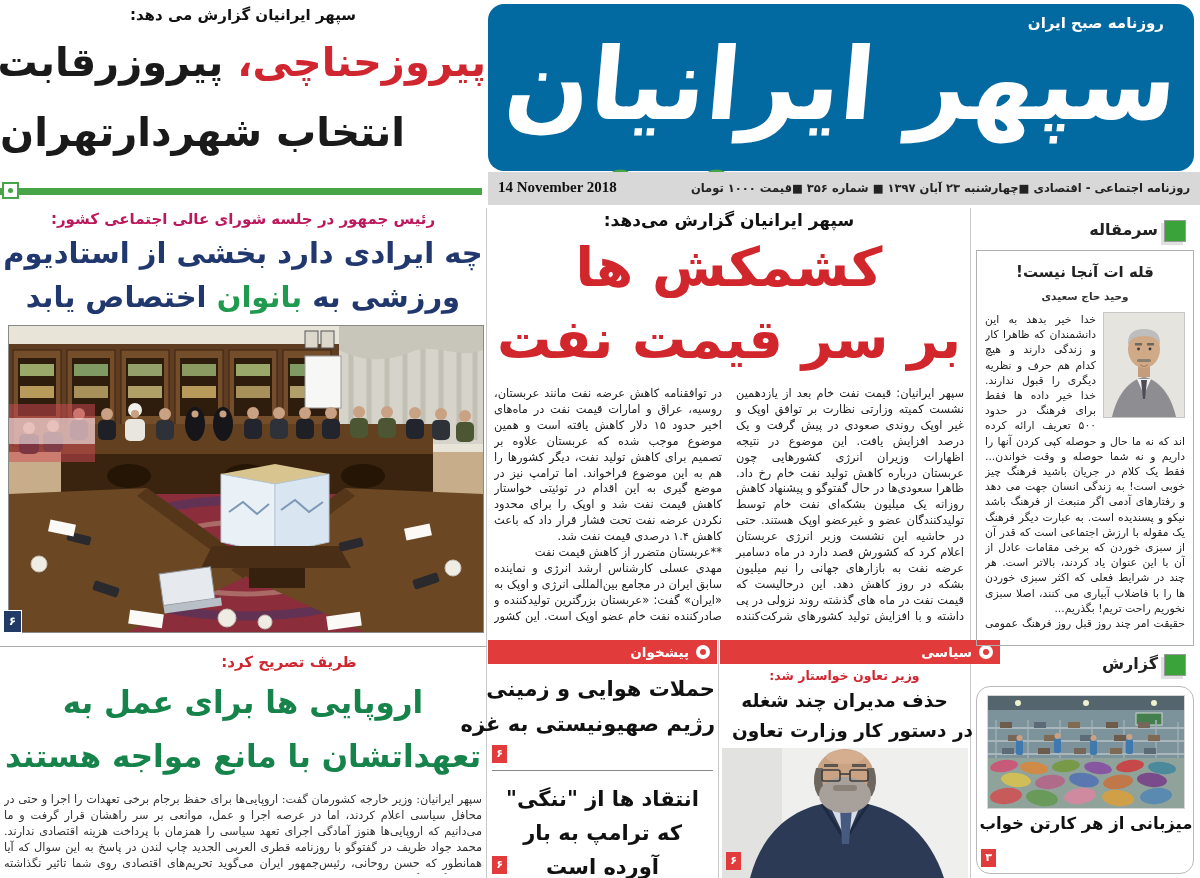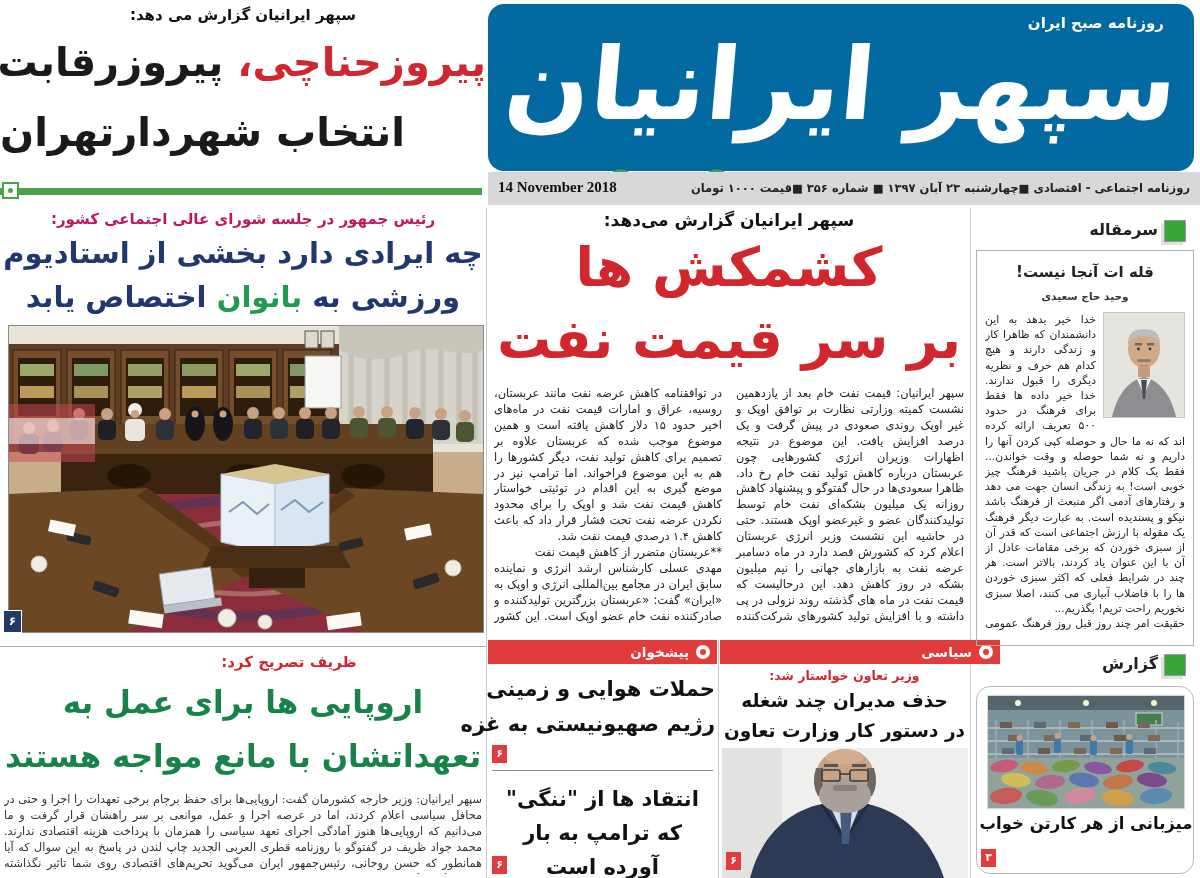--- a/index.html
+++ b/index.html
@@ -330,21 +330,21 @@
   <div class="abs badge badge-red" style="left:492px;top:856px;">۶</div>
 
   <div class="abs redbar" style="left:720px;top:640px;width:280px;">
     <span class="redbar-label">سیاسی</span>
     <span class="bar-dot">
         <span></span>
       </span>
   </div>
   <div class="abs si-kicker">وزیر تعاون خواستار شد:</div>
   <div class="abs si-line" style="top:686px;">حذف مدیران چند شغله</div>
-  <div class="abs si-line" style="top:716px;">در دستور کار وزارت تعاون</div>
+  <div class="abs si-line" style="top:716px;padding-left:8px;">در دستور کار وزارت تعاون</div>
   <div class="abs si-photo">
     <svg viewBox="0 0 246 130" width="246" height="130">
       <rect width="246" height="130" fill="#efefed"></rect>
       <rect width="60" height="130" fill="#e2e2e0"></rect>
       <path d="M28 130 C40 84 70 62 100 56 L146 56 C180 64 208 88 222 130 Z" fill="#2c3a55"></path>
       <path d="M100 56 L123 92 L146 56" fill="none" stroke="#1d2a42" stroke-width="3"></path>
       <polygon points="108,58 138,58 124,92" fill="#d7dde8"></polygon>
       <polygon points="118,60 130,60 127,96 120,96" fill="#46597e"></polygon>
       <rect x="112" y="42" width="22" height="18" fill="#bd9576"></rect>
       <ellipse cx="123" cy="28" rx="29" ry="27" fill="#caa284"></ellipse>

